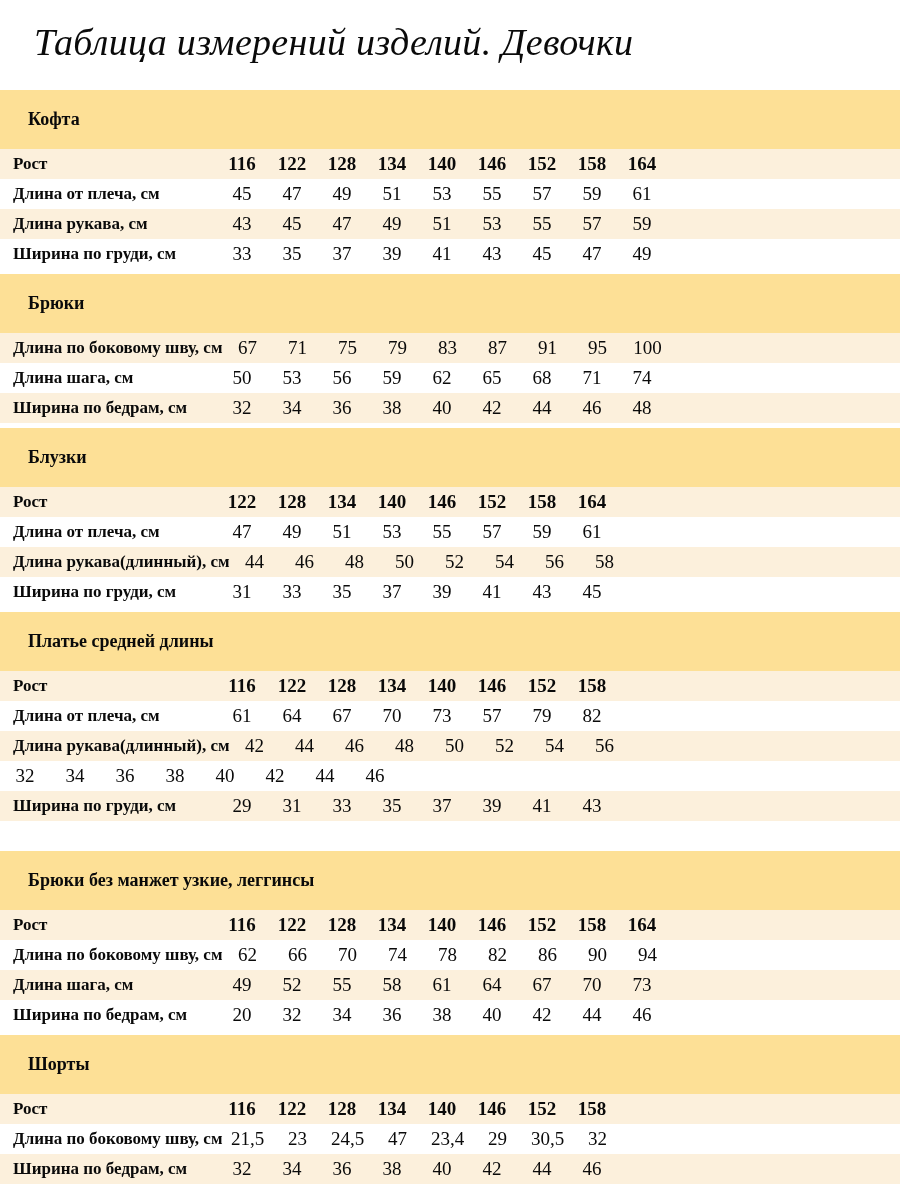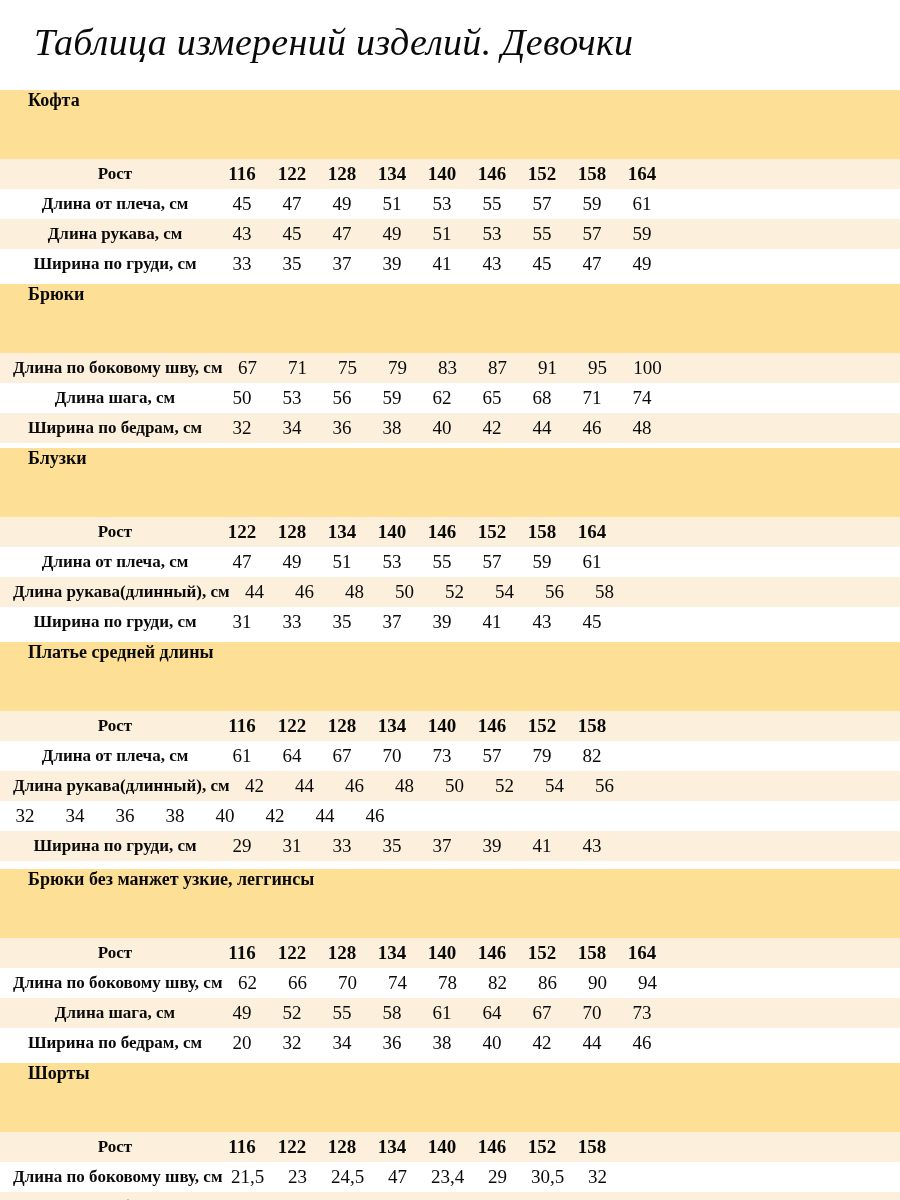--- a/index.html
+++ b/index.html
@@ -17,47 +17,46 @@
   }
   h1.page-title {
     font-size: 38px;
     line-height: 40px;
     font-weight: 400;
     margin: 22px 14px 28px 34px;
     letter-spacing: 0.3px;
     font-style: italic;
   }
   .size-section { margin-top: 5px; }
-  .size-section.large-gap { margin-top: 8px; }
+  .size-section.large-gap { margin-top: 30px; }
   .section-header {
-    height: 69px;
+    height: 59px;
     background: #FDE096;
     display: flex;
-    align-items: flex-start;
+    align-items: center;
     padding-left: 28px;
     box-sizing: border-box;
   }
   .section-title {
     font-size: 18px;
     font-weight: 700;
   }
   .row {
     height: 30px;
     display: flex;
     align-items: center;
     box-sizing: border-box;
   }
   .row.alt { background: #FCF0DC; }
   .row-label {
     flex: 0 0 204px;
     padding-left: 13px;
     font-size: 17px;
     font-weight: 700;
     white-space: nowrap;
-    text-align: center;
   }
   .cell {
     flex: 0 0 50px;
     text-align: center;
     font-size: 19px;
     font-weight: 400;
     white-space: nowrap;
   }
   .heights-row .cell { font-weight: 700; }
 </style>

